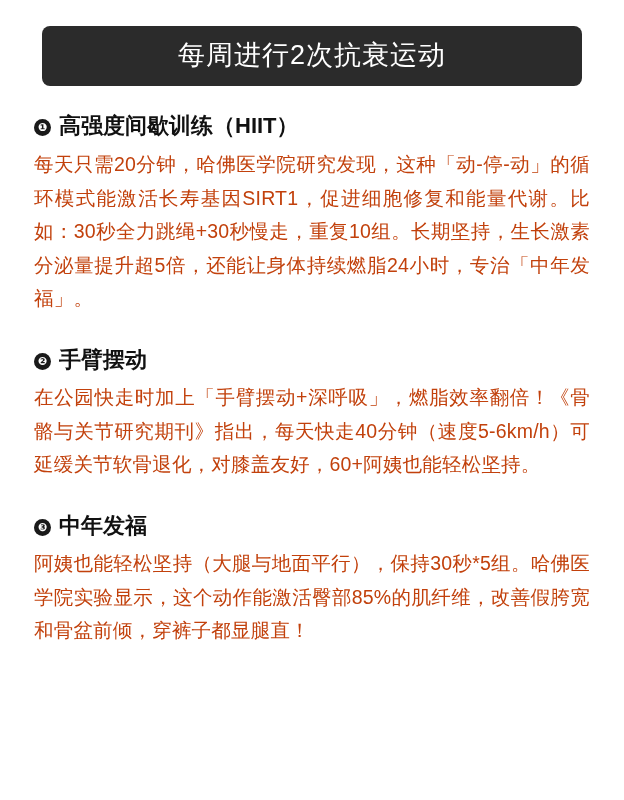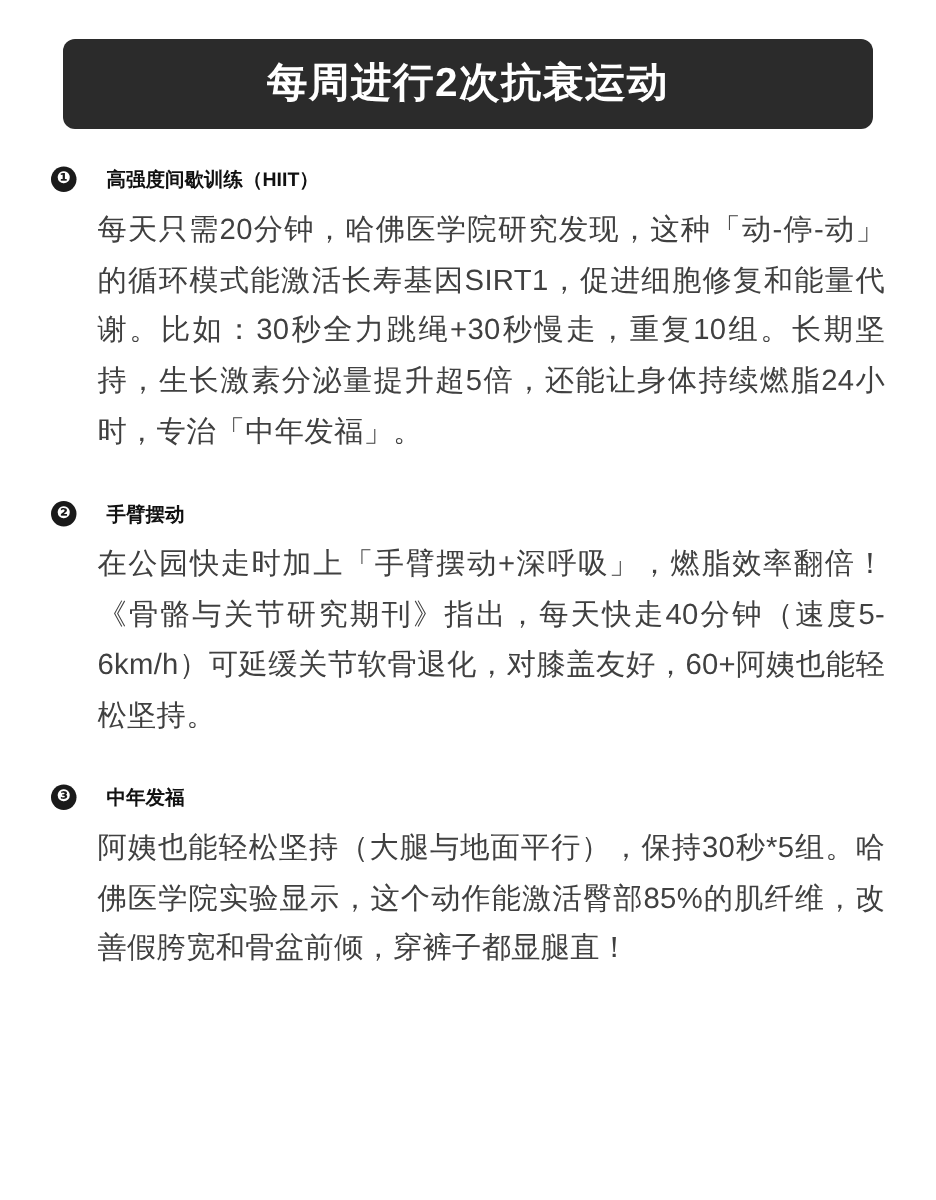--- a/index.html
+++ b/index.html
@@ -20,21 +20,21 @@
     box-sizing: border-box;
     padding: 26px 34px 0 34px;
     position: relative;
   }
   .title-banner {
     background: #2b2b2b;
     color: #ffffff;
     border-radius: 8px;
     text-align: center;
     font-size: 27px;
-    font-weight: bold;
+    font-weight: normal;
     letter-spacing: 1px;
     padding: 13px 10px 15px 10px;
     margin: 0 8px 0 8px;
     line-height: 1.2;
   }
   .section {
     margin-top: 26px;
   }
   .section + .section {
     margin-top: 30px;
@@ -58,33 +58,31 @@
     background: #1a1a1a;
     color: #ffffff;
     font-size: 11px;
     font-weight: bold;
     margin-right: 8px;
     position: relative;
     top: -2px;
     line-height: 1;
   }
   .sec-title {
-    font-size: 13px;
+    font-size: 22px;
     font-weight: bold;
     color: #111111;
-    margin-left: 12px;
   }
   .sec-body {
     font-size: 19.5px;
     line-height: 1.72;
-    color: #404040;
+    color: #c2410c;
     letter-spacing: 0.2px;
     text-align: justify;
     text-justify: inter-ideograph;
-    margin-left: 31px;
   }
   .sec-body.first-body {
     margin-top: 2px;
   }
 </style>
 </head>
 <body>
 
 <div class="page">
 

